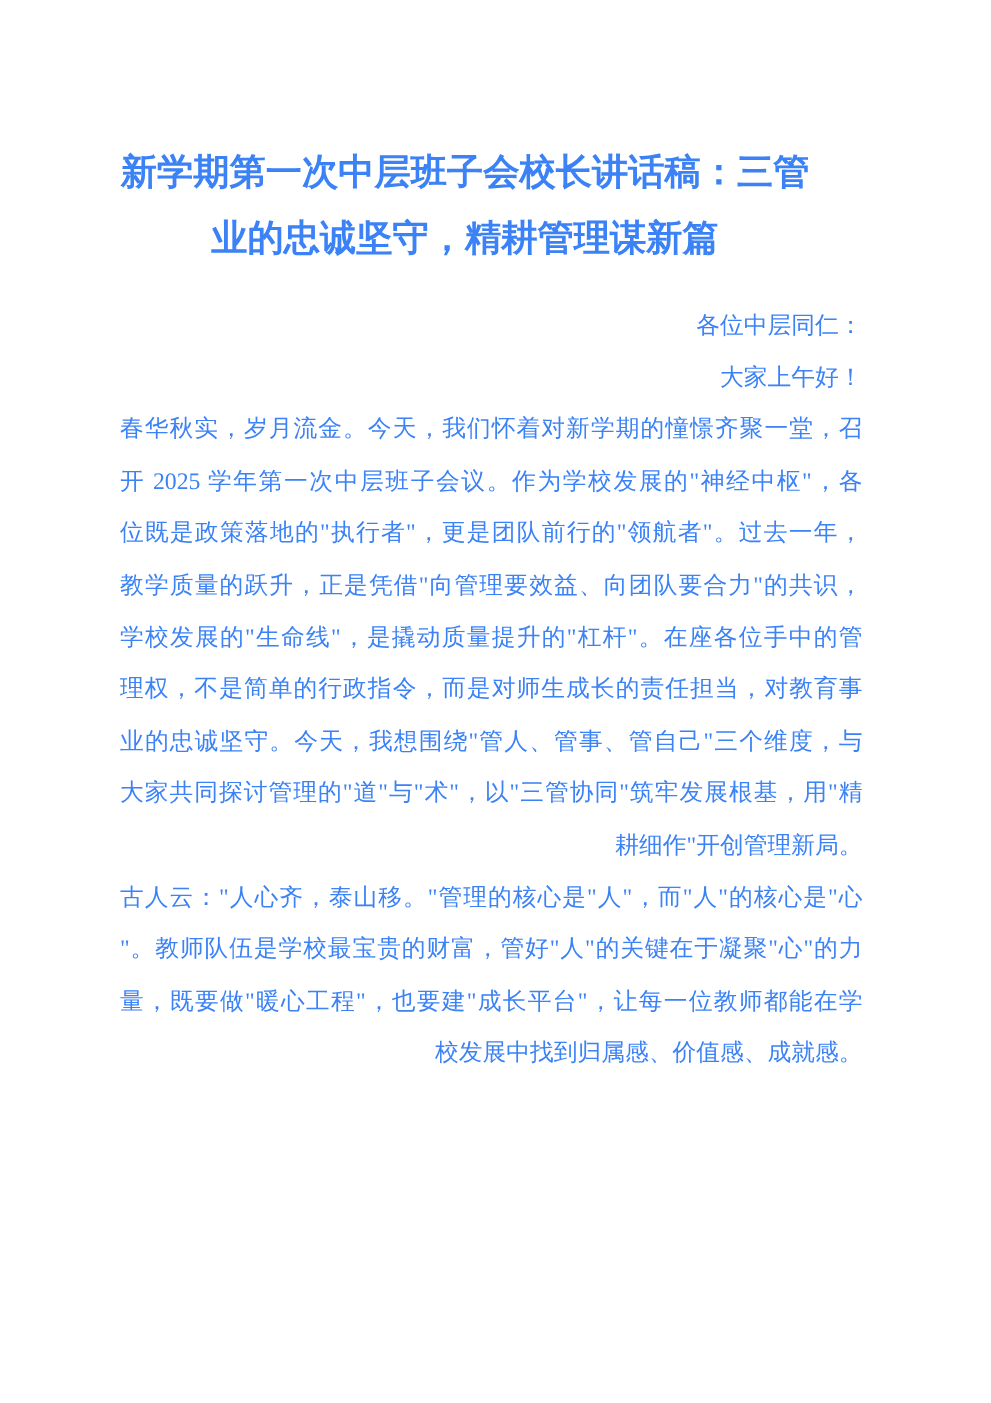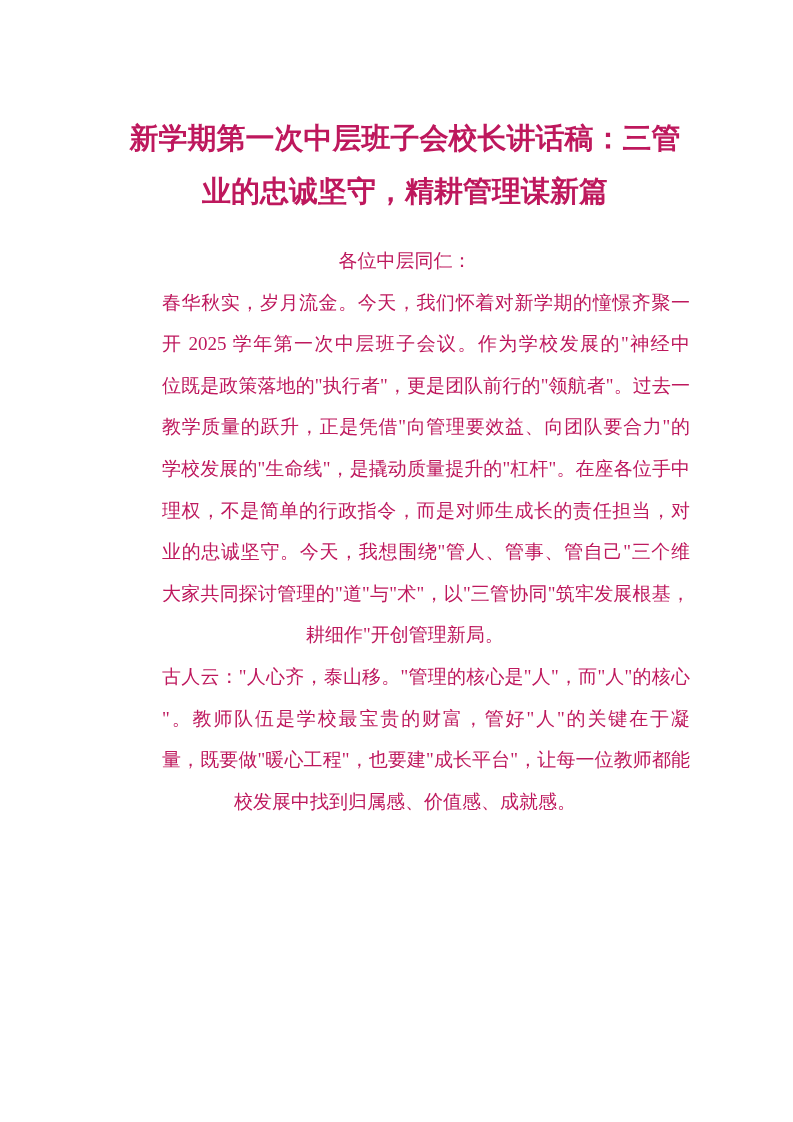--- a/index.html
+++ b/index.html
@@ -9,23 +9,23 @@
   body {
     width: 793px;
     height: 1122px;
     background: #ffffff;
     overflow: hidden;
   }
   .page {
     box-sizing: border-box;
     width: 793px;
     height: 1062px;
-    padding: 112px 103px 0 120px;
+    padding: 112px 103px 0 54px;
     background: #ffffff;
-    color: #be185d;
+    color: #3b82f6;
     font-family: "Liberation Serif", "DejaVu Serif", serif;
   }
   .doc-title {
     margin: 0;
     font-size: 29px;
     font-weight: 700;
     line-height: 53px;
     text-align: center;
   }
   .title-line {
@@ -34,40 +34,41 @@
     white-space: nowrap;
   }
   .doc-body {
     margin-top: 22px;
     font-size: 19px;
     line-height: 41.6px;
   }
   .line {
     height: 41.6px;
     overflow: hidden;
-    text-align: center;
+    text-align: right;
   }
   .line.fill {
     text-align: justify;
     text-align-last: justify;
     margin-left: 42px;
   }
 </style>
 </head>
 <body>
 
 <div class="page">
 
   <h1 class="doc-title">
     <div class="title-line">新学期第一次中层班子会校长讲话稿：三管</div>
     <div class="title-line">业的忠诚坚守，精耕管理谋新篇</div>
   </h1>
 
   <div class="doc-body">
     <div class="line">各位中层同仁：</div>
+    <div class="line">大家上午好！</div>
     <div class="line fill">春华秋实，岁月流金。今天，我们怀着对新学期的憧憬齐聚一堂，召</div>
     <div class="line fill">开 2025 学年第一次中层班子会议。作为学校发展的"神经中枢"，各</div>
     <div class="line fill">位既是政策落地的"执行者"，更是团队前行的"领航者"。过去一年，</div>
     <div class="line fill">教学质量的跃升，正是凭借"向管理要效益、向团队要合力"的共识，</div>
     <div class="line fill">学校发展的"生命线"，是撬动质量提升的"杠杆"。在座各位手中的管</div>
     <div class="line fill">理权，不是简单的行政指令，而是对师生成长的责任担当，对教育事</div>
     <div class="line fill">业的忠诚坚守。今天，我想围绕"管人、管事、管自己"三个维度，与</div>
     <div class="line fill">大家共同探讨管理的"道"与"术"，以"三管协同"筑牢发展根基，用"精</div>
     <div class="line">耕细作"开创管理新局。</div>
     <div class="line fill">古人云："人心齐，泰山移。"管理的核心是"人"，而"人"的核心是"心</div>

